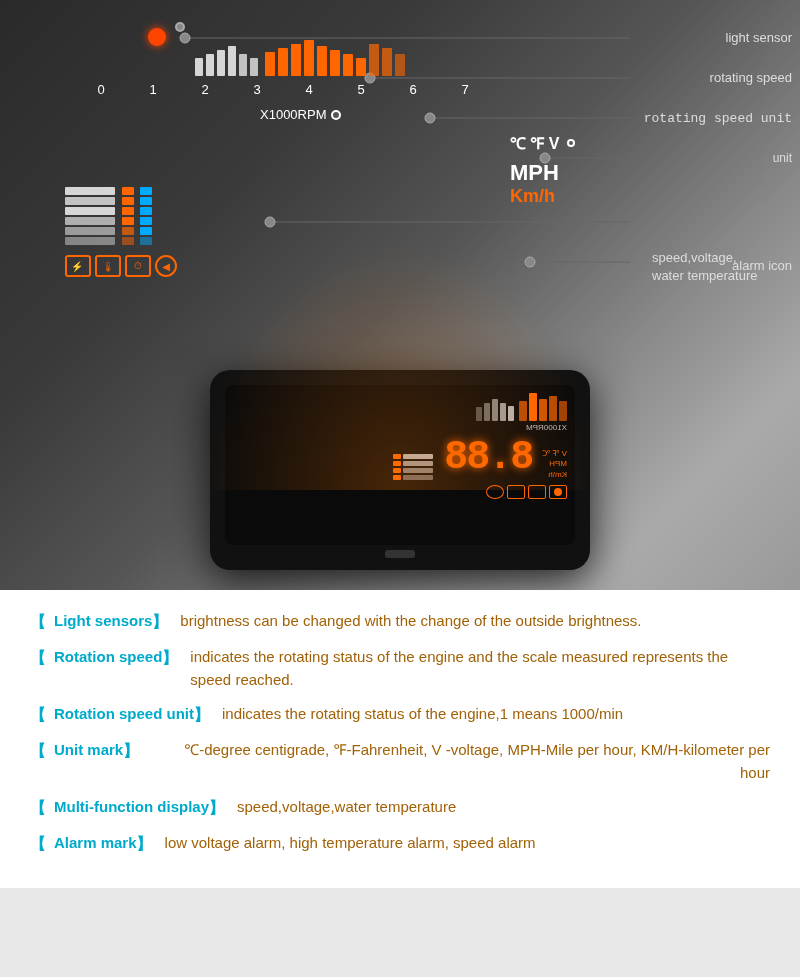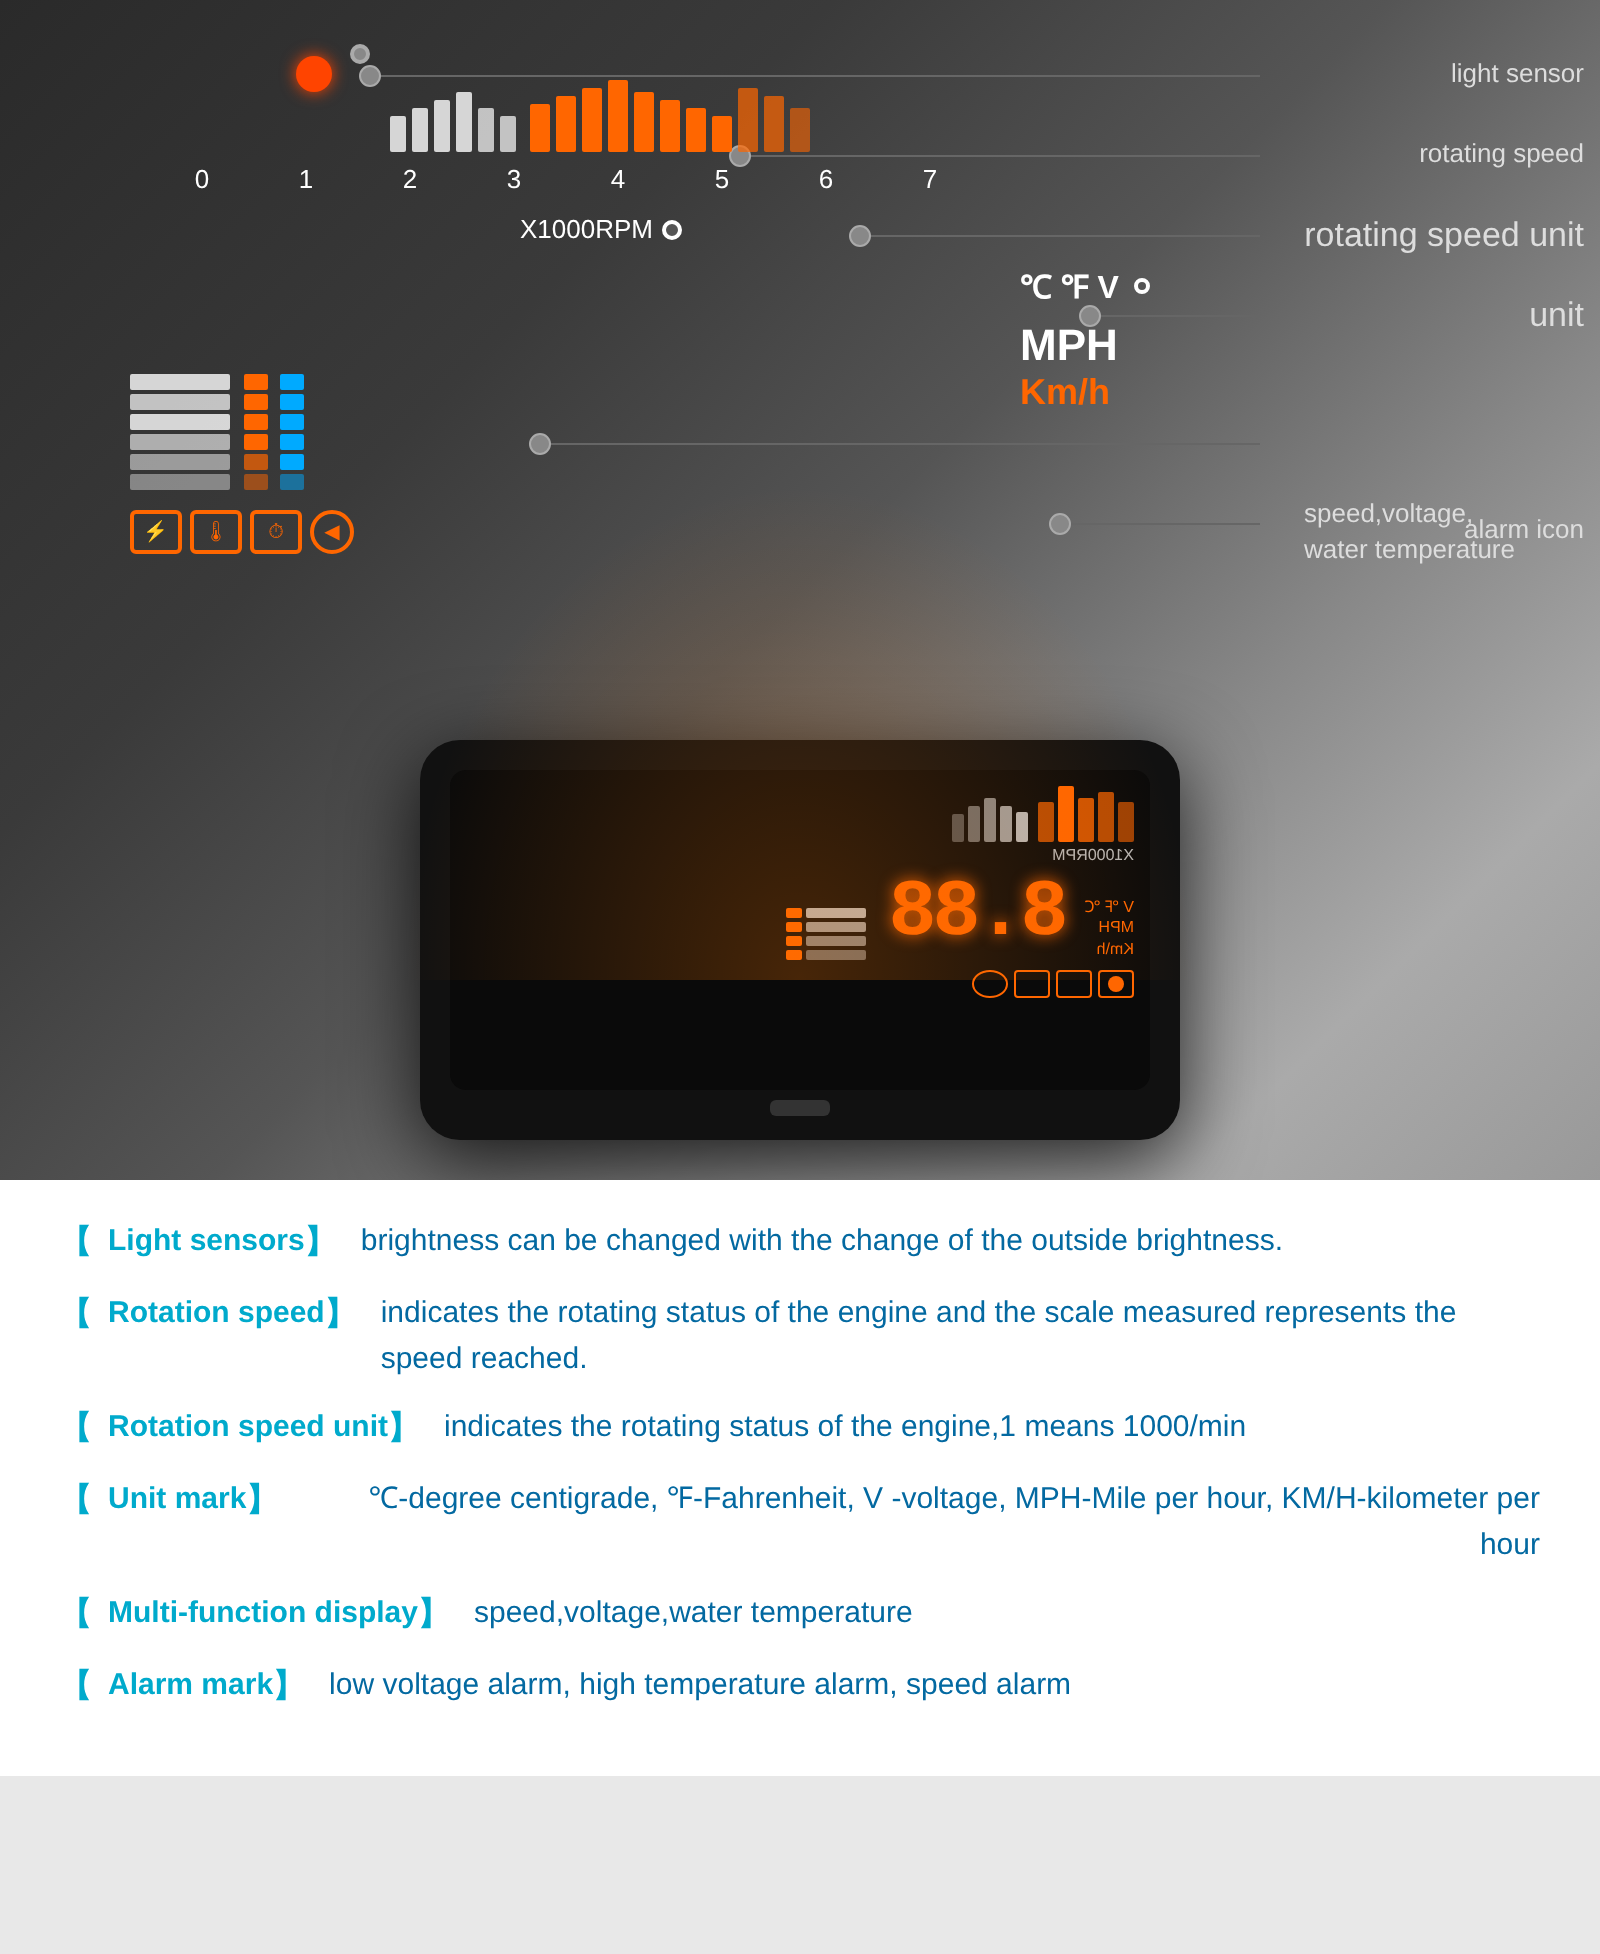--- a/index.html
+++ b/index.html
@@ -164,21 +164,21 @@
       margin-right: 8px;
     }
 
     .info-label {
       color: #00aacc;
       font-weight: bold;
       white-space: nowrap;
     }
 
     .info-content {
-      color: #0369a1;
+      color: #a16207;
       flex: 1;
     }
 
     
     .ann-lines {
       position: absolute;
       top: 0;
       left: 0;
       width: 100%;
       height: 100%;
@@ -212,24 +212,24 @@
     <circle cx="530" cy="262" r="5" fill="#888" stroke="#aaa" stroke-width="1"></circle>
   </svg>
 
   <div style="position:absolute; top:28px; right:8px;">
     <span style="color:#ddd; font-size:13px;">light sensor</span>
   </div>
   <div style="position:absolute; top:68px; right:8px;">
     <span style="color:#ddd; font-size:13px;text-align:center;">rotating speed</span>
   </div>
   <div style="position:absolute; top:108px; right:8px;">
-    <span style="color:#ddd; font-size:17px;">rotating speed unit</span>
+    <span style="color:#ddd; font-size:13px;font-family:Liberation Mono, monospace;">rotating speed unit</span>
   </div>
   <div style="position:absolute; top:148px; right:8px;">
-    <span style="color:#ddd; font-size:17px;">unit</span>
+    <span style="color:#ddd; font-size:12px;">unit</span>
   </div>
   <div style="position:absolute; top:212px; right:8px;margin-top:44px;">
     <span style="color:#ddd; font-size:13px;">alarm icon</span>
   </div>
   <div style="position:absolute; top:248px; right:8px; width:140px; text-align:left;">
     <span style="color:#ddd; font-size:13px; white-space:pre-line;">speed,voltage,
 water temperature</span>
   </div>
 
   <div class="light-sensor-dot"></div>

